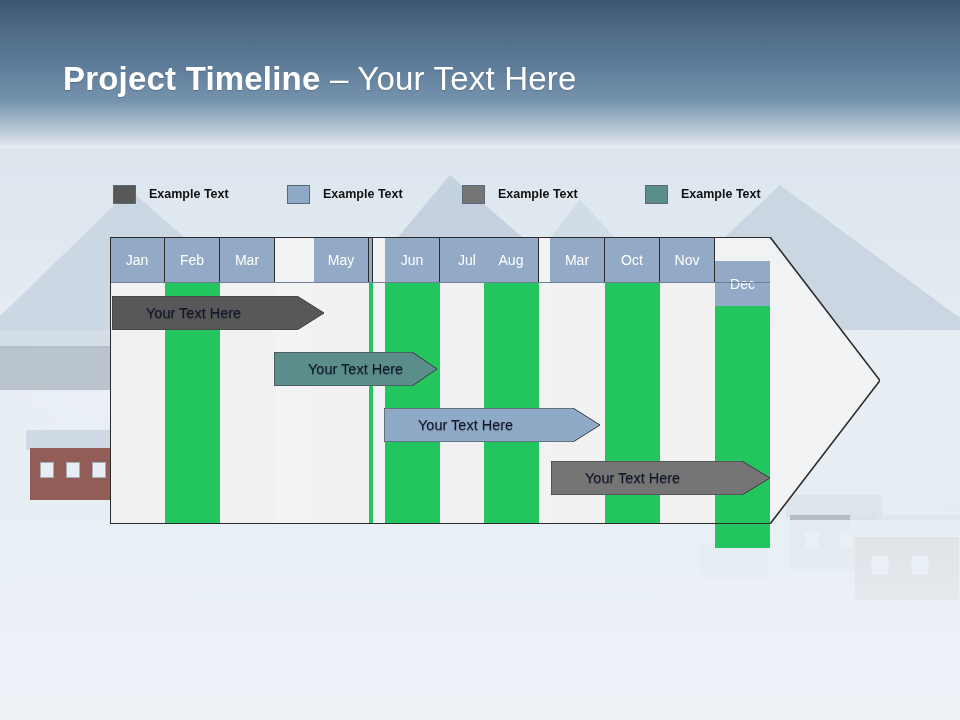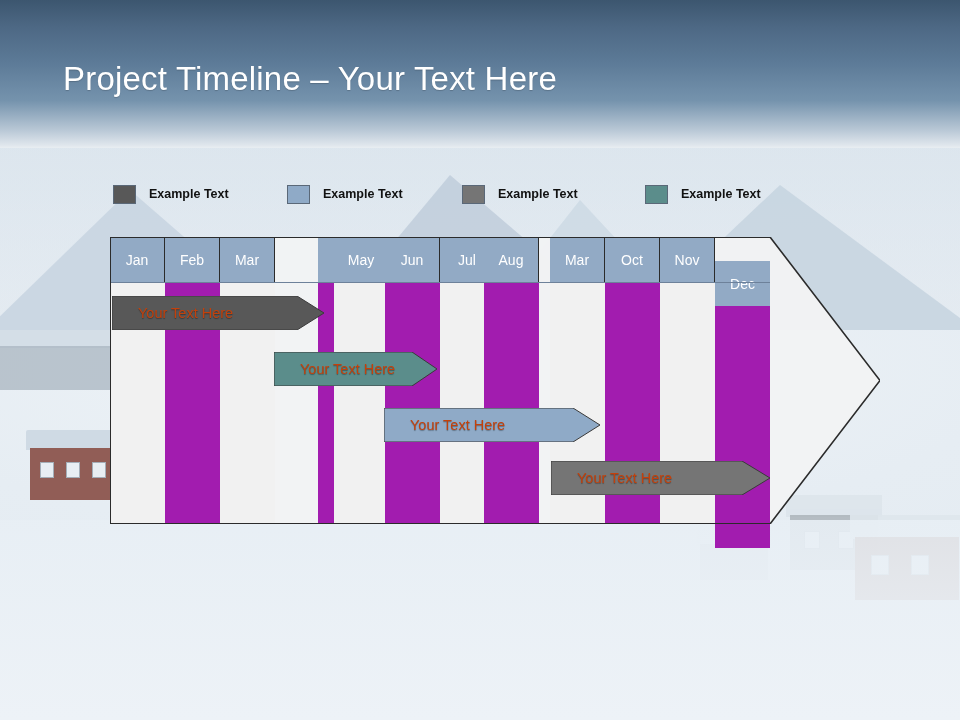--- a/index.html
+++ b/index.html
@@ -144,21 +144,21 @@
   }
   .banner-title {
     position: absolute;
     left: 63px; top: 60px;
     color: #ffffff;
     font-size: 33px;
     letter-spacing: .2px;
     white-space: nowrap;
     text-shadow: 0 1px 1px rgba(0,0,0,.18);
   }
-  .banner-title .strong { font-weight: normal; }
+  .banner-title .strong { font-weight: bold; }
   .banner-title .light { font-weight: normal; }
 
   
   .legend {
     position: absolute;
     left: 110px; top: 170px;
     width: 700px; height: 24px;
   }
   .legend-item {
     position: absolute;
@@ -195,21 +195,21 @@
     left: 110px; top: 237px;
     width: 660px; height: 287px;
   }
   .col {
     position: absolute;
     top: 0;
     width: 55px;
     height: 287px;
   }
   .col.shade { background: #f1f1f1; }
-  .col.plain { background: #a21caf; }
+  .col.plain { background: #22c55e; }
   .col-head {
     position: absolute;
     top: 0; left: 0;
     width: 55px; height: 45px;
     background: #92aac5;
     border-right: 1px solid #2b2b2b;
     color: #ffffff;
     font-size: 14px;
     display: flex;
     align-items: center;
@@ -242,25 +242,25 @@
     position: absolute;
     height: 34px;
   }
   .bar svg { position: absolute; left: 0; top: 0; }
   .bar-label {
     position: absolute;
     left: 0; top: 0;
     height: 34px;
     display: flex;
     align-items: center;
-    color: #c2410c;
+    color: #0f172a;
     font-size: 14.5px;
     white-space: nowrap;
     text-shadow: 0 1px 1px rgba(0,0,0,.35);
-    padding-left: 26px;
+    padding-left: 34px;
   }
 </style>
 </head>
 <body>
 
 <div id="slide">
 
   <div class="bg-photo">
     <div class="mtn m1"></div>
     <div class="mtn m2"></div>
@@ -335,21 +335,21 @@
         </div>
         <div class="col plain" style="left: 55px;">
           <div class="col-head">Feb</div>
         </div>
         <div class="col shade" style="left: 110px;">
           <div class="col-head">Mar</div>
         </div>
         <div class="col plain" style="left: 165px; margin-left: 43px;">
           <div class="col-head">Apr</div>
         </div>
-        <div class="col shade" style="left: 224px;">
+        <div class="col shade" style="left: 204px;">
           <div class="col-head">May</div>
         </div>
         <div class="col plain" style="left: 275px;">
           <div class="col-head">Jun</div>
         </div>
         <div class="col shade" style="left: 330px;">
           <div class="col-head">Jul</div>
         </div>
         <div class="col plain" style="left: 374px; padding-left: 43px;">
           <div class="col-head">Aug</div>

